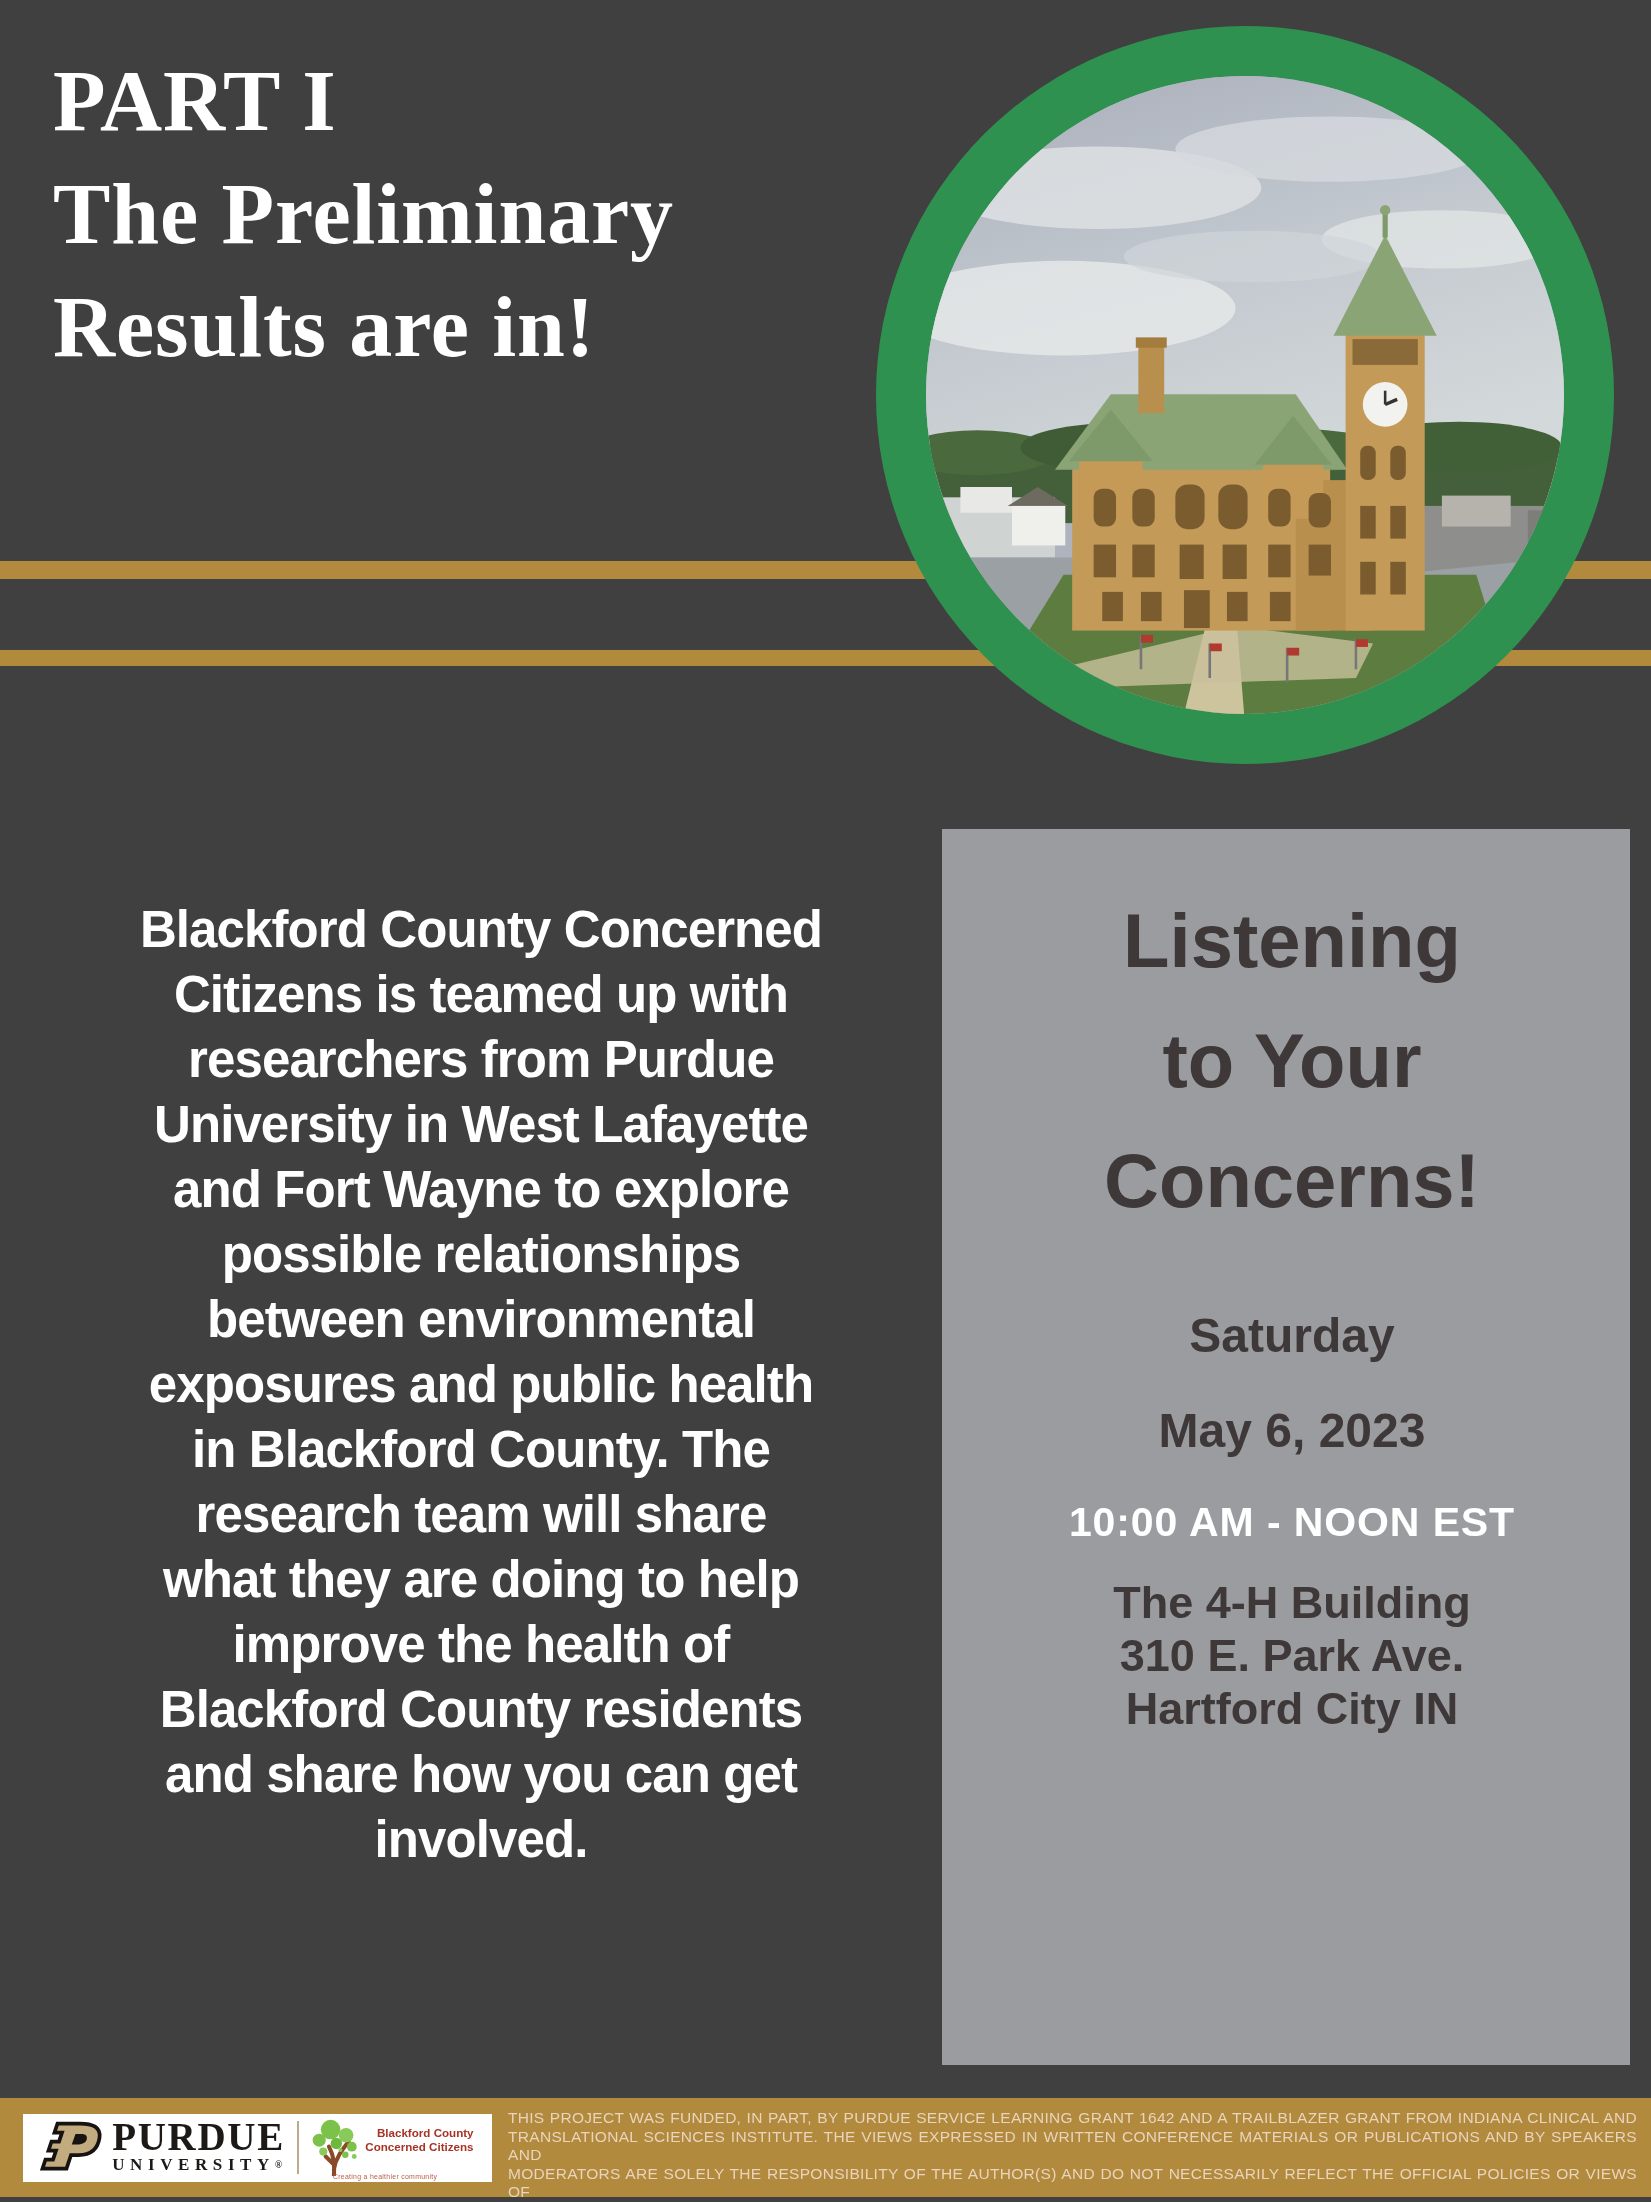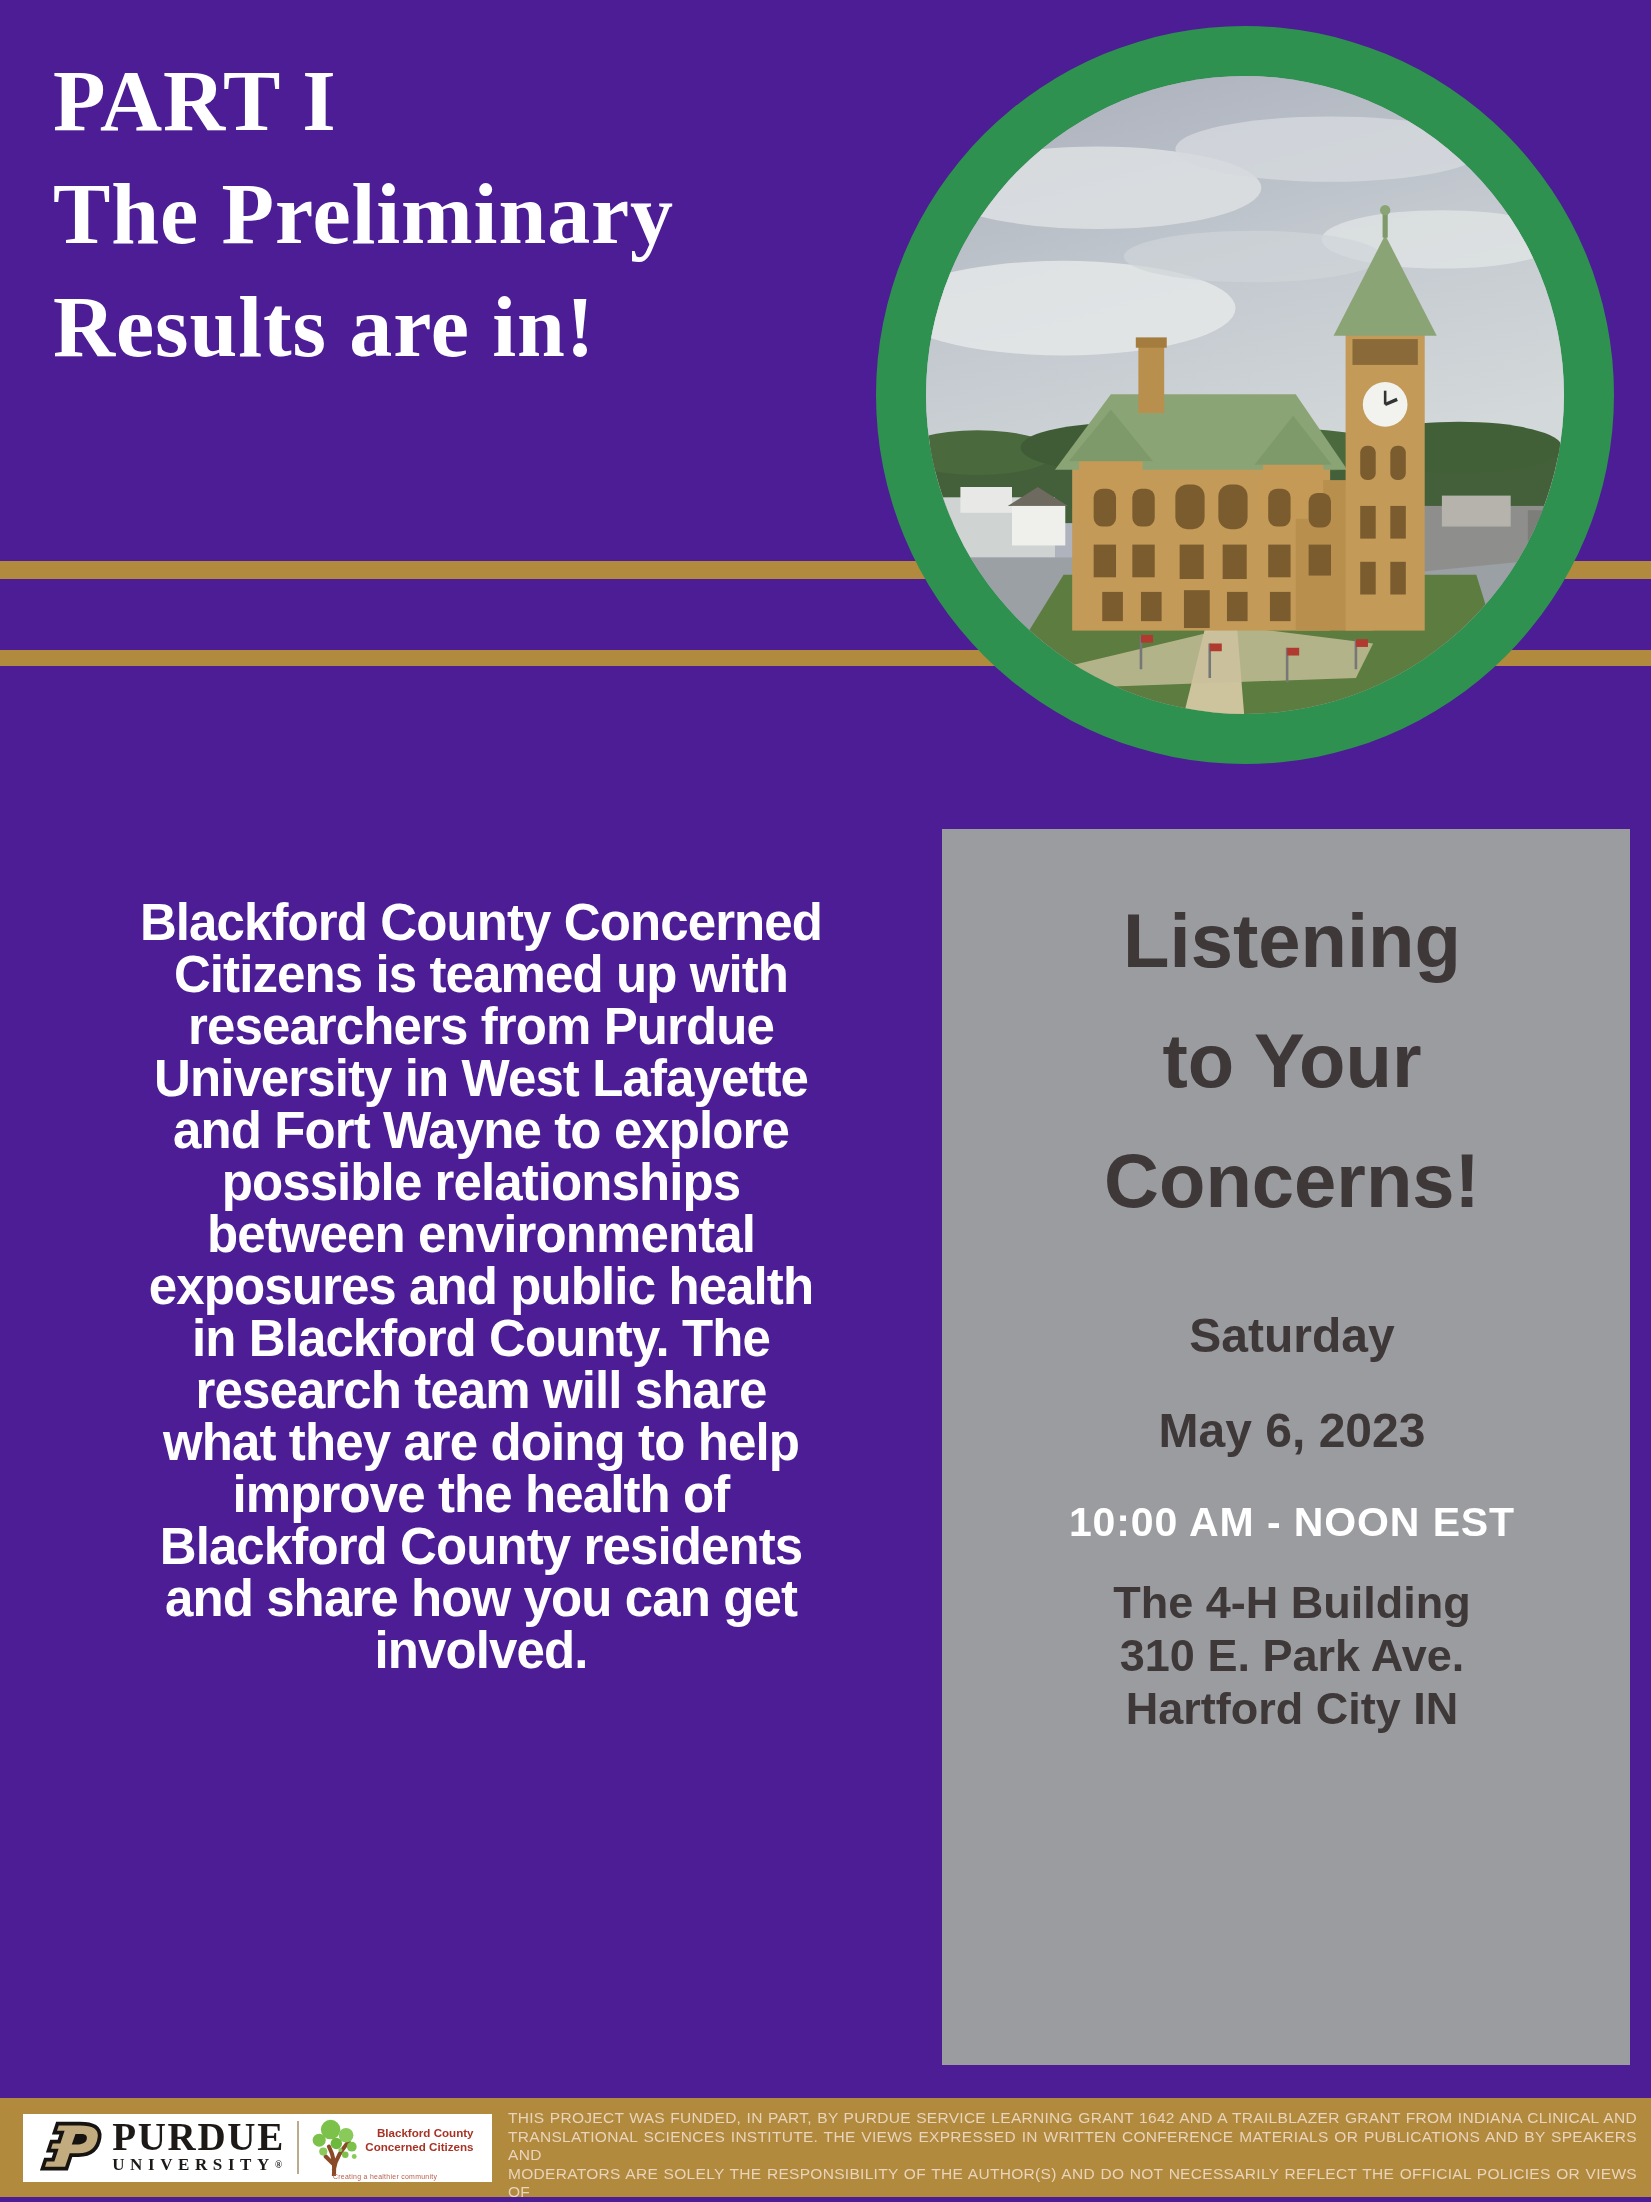--- a/index.html
+++ b/index.html
@@ -1,18 +1,18 @@
 <!DOCTYPE html>
 <html style="font-size:13.8px"><head>
 <meta charset="utf-8">
 <style>
   html,body{margin:0;padding:0;background:#262122;}
   #flyer{
     position:relative;width:1652px;height:2203px;overflow:hidden;
-    background:#4c1d95;font-family:"Liberation Sans",sans-serif;
+    background:#404040;font-family:"Liberation Sans",sans-serif;
   }
   .pre{white-space:pre-line;}
   
   #title{
     position:absolute;left:53px;top:45px;width:860px;
     font-family:"Liberation Serif",serif;font-weight:700;
     font-size:86px;line-height:113px;color:#ffffff;letter-spacing:0.9px;
   }
   
   .stripe{position:absolute;left:0;width:1652px;background:#b28a3e;z-index:1;}
@@ -24,21 +24,21 @@
     border-radius:50%;background:#2f9150;z-index:2;
   }
   #photo-disc{
     position:absolute;left:50px;top:50px;width:638px;height:638px;
     border-radius:50%;overflow:hidden;background:#aeb3bd;
   }
   #photo-disc svg{display:block;width:100%;height:100%;}
   
   #intro{
     position:absolute;left:24px;top:897px;width:914px;
-    font-size:51px;line-height:52px;font-weight:700;color:#ffffff;
+    font-size:51px;line-height:65px;font-weight:700;color:#ffffff;
     text-align:center;letter-spacing:-0.9px;
   }
   
   #panel{
     position:absolute;left:942px;top:829px;width:676px;height:1236px;
     background:#9b9ca0;text-align:center;color:#3e3839;z-index:2;padding-left:12px;
   }
   #panel-heading{
     margin-top:52px;font-size:76px;line-height:120px;font-weight:700;
     letter-spacing:0px;

